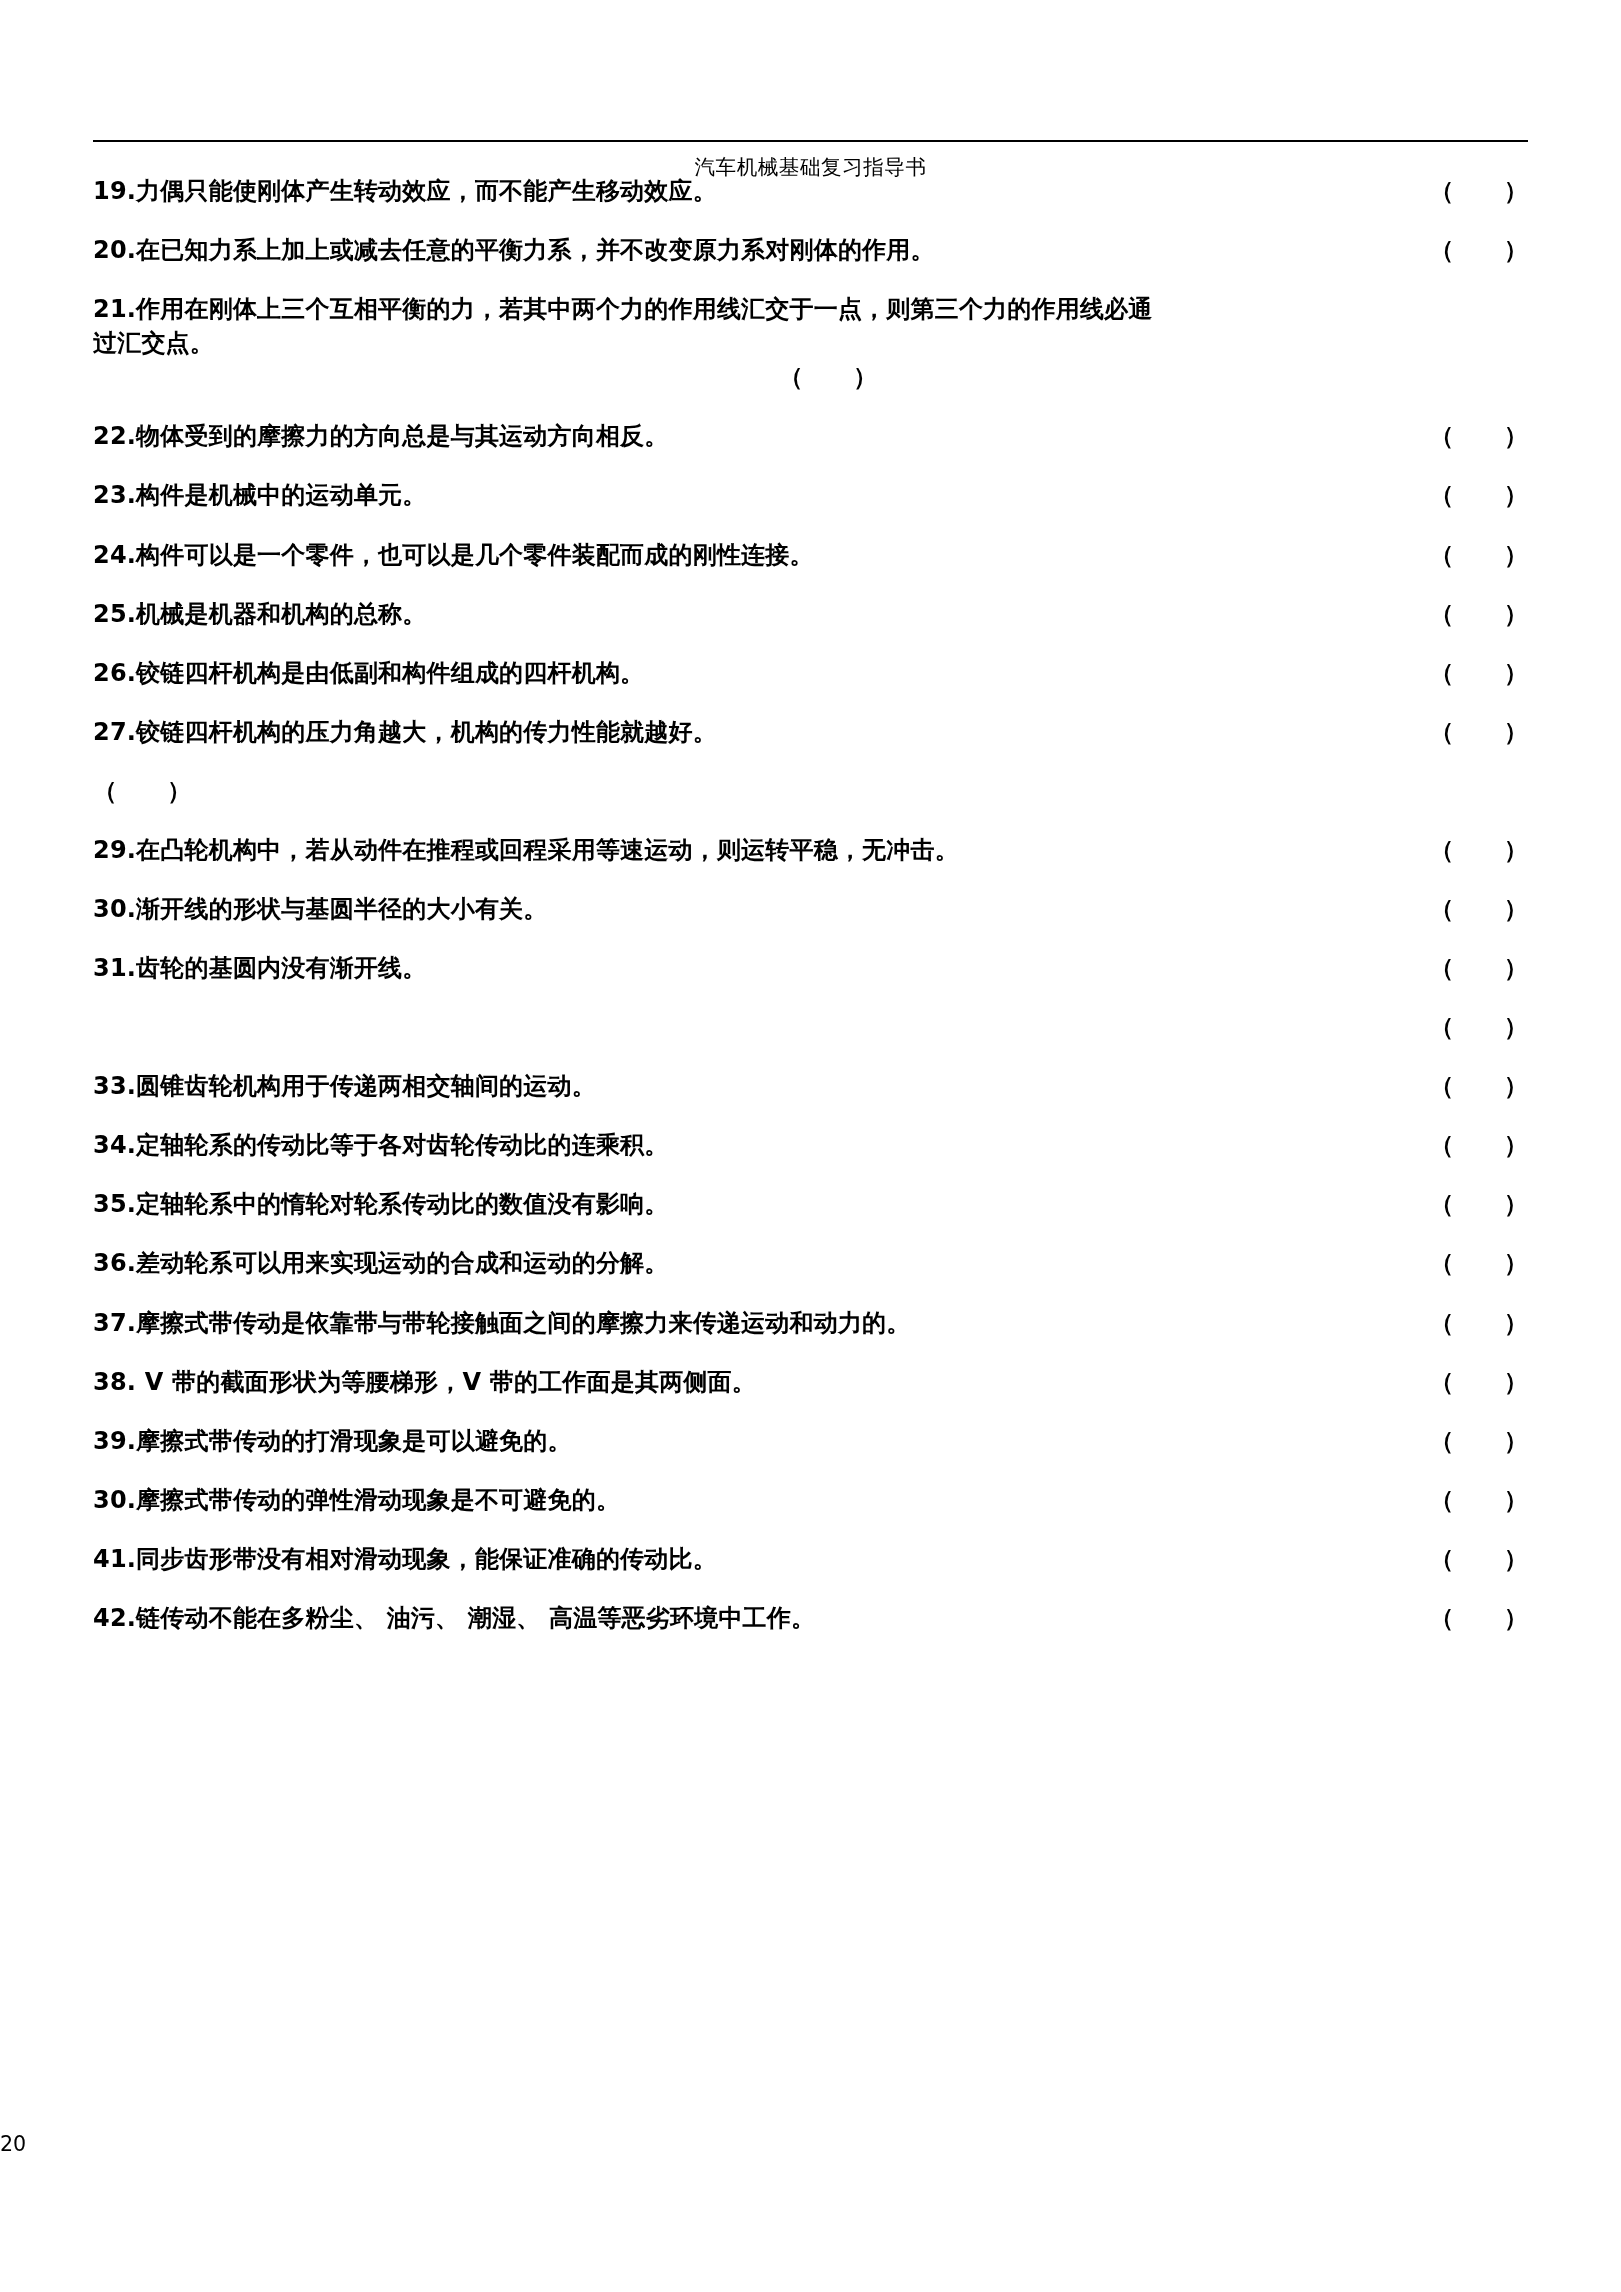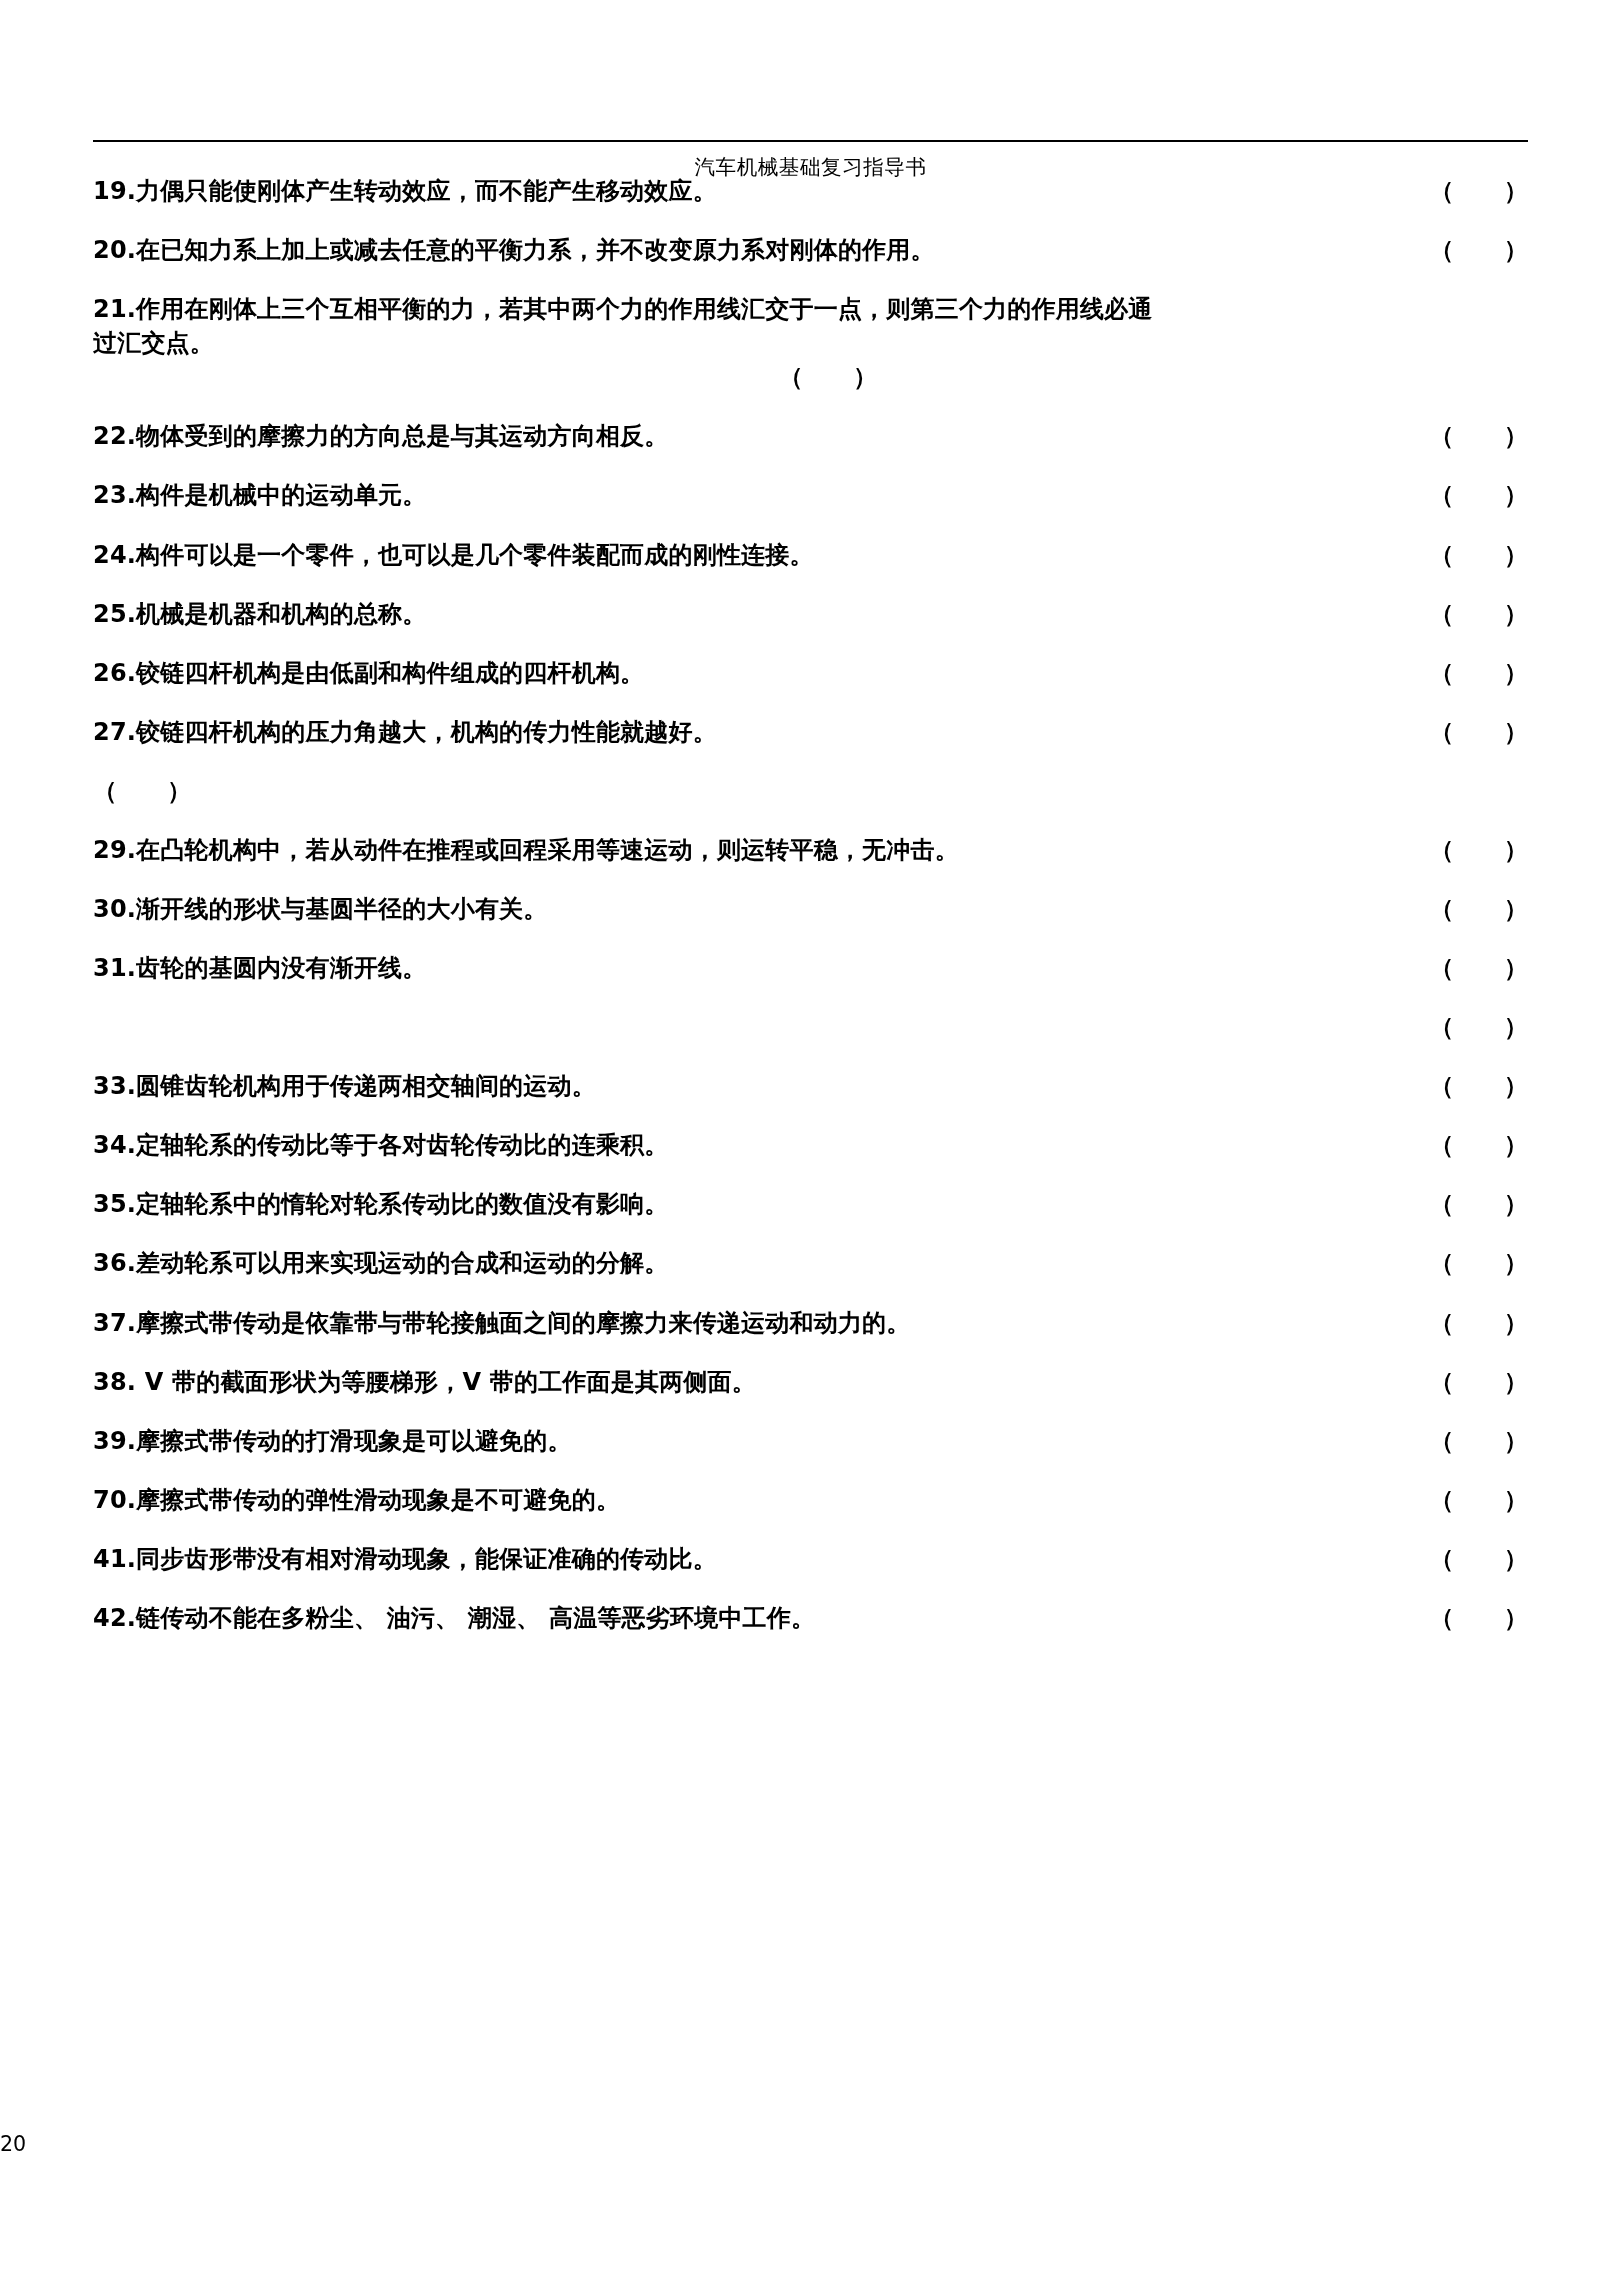--- a/index.html
+++ b/index.html
@@ -205,21 +205,21 @@
         <span class="qtext">38. V 带的截面形状为等腰梯形，V 带的工作面是其两侧面。</span>
         <span class="spacer"></span>
         <span class="paren">（      ）</span>
       </div>
       <div class="qrow">
         <span class="qtext">39.摩擦式带传动的打滑现象是可以避免的。</span>
         <span class="spacer"></span>
         <span class="paren">（      ）</span>
       </div>
       <div class="qrow">
-        <span class="qtext">70.摩擦式带传动的弹性滑动现象是不可避免的。</span>
+        <span class="qtext">30.摩擦式带传动的弹性滑动现象是不可避免的。</span>
         <span class="spacer"></span>
         <span class="paren">（      ）</span>
       </div>
       <div class="qrow">
         <span class="qtext">41.同步齿形带没有相对滑动现象，能保证准确的传动比。</span>
         <span class="spacer"></span>
         <span class="paren">（      ）</span>
       </div>
       <div class="qrow">
         <span class="qtext">42.链传动不能在多粉尘、 油污、 潮湿、 高温等恶劣环境中工作。</span>

